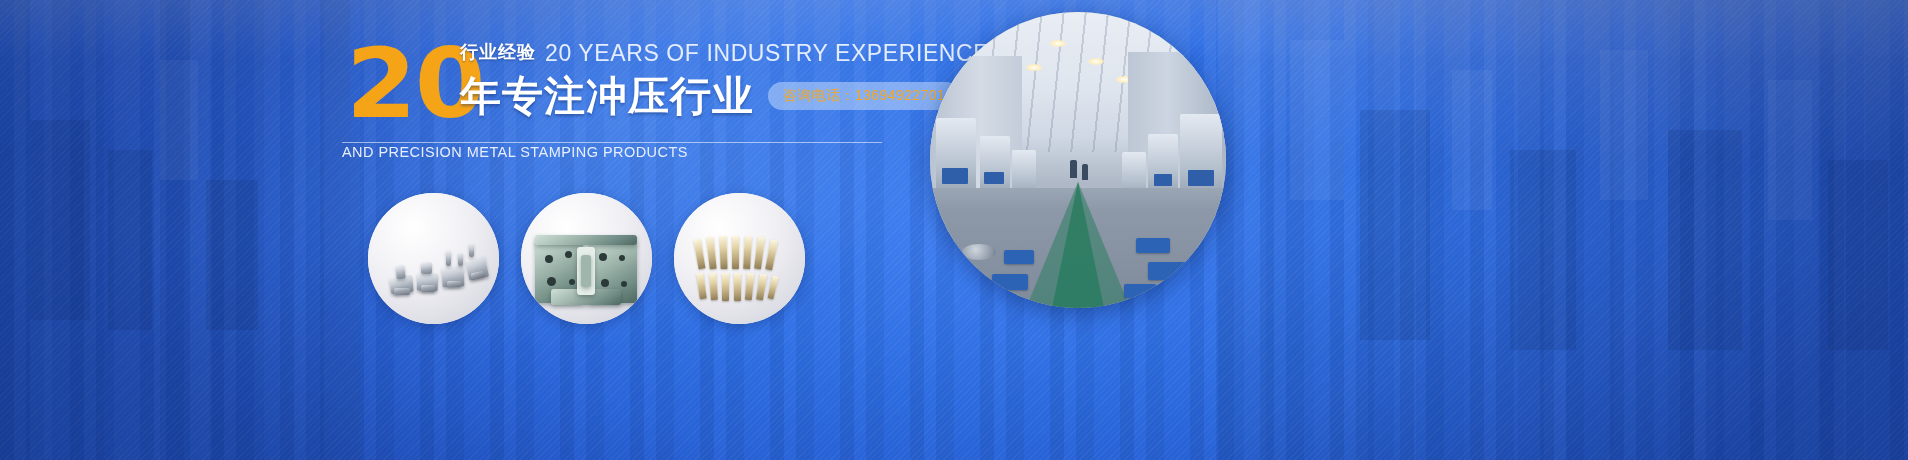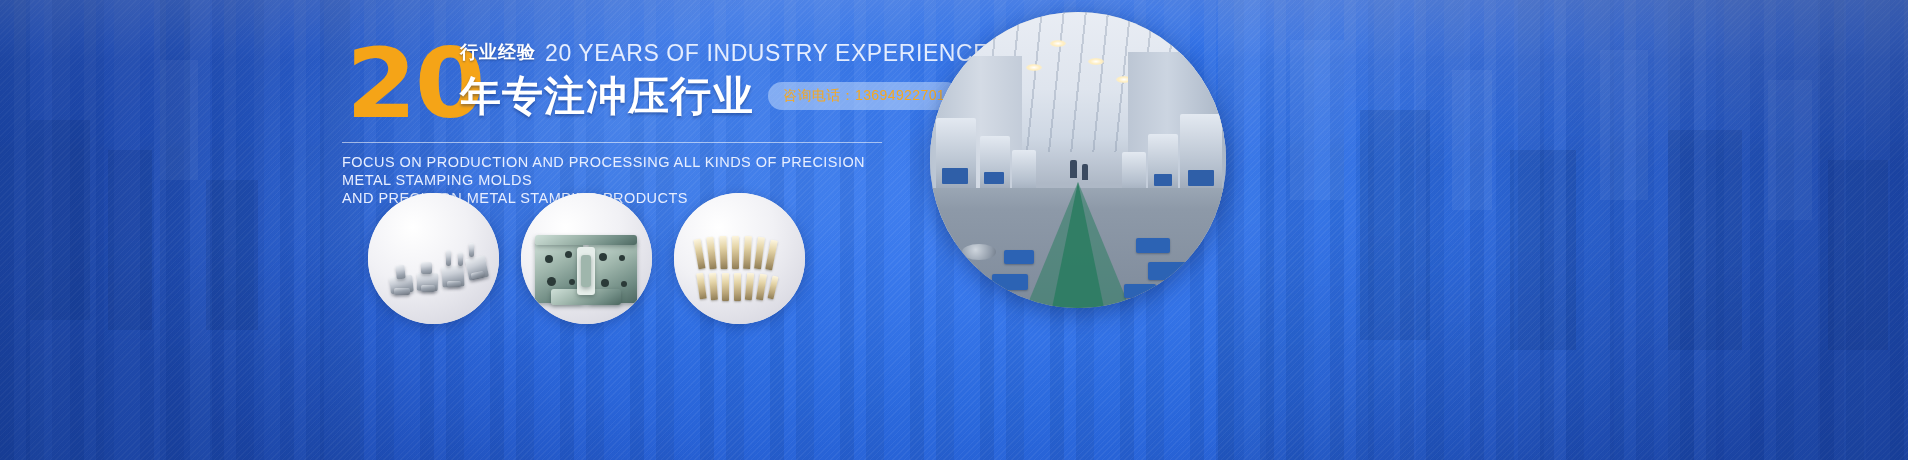--- a/index.html
+++ b/index.html
@@ -238,21 +238,20 @@
         </div>
         <div class="line-b">
           <span class="cn-big">年专注冲压行业</span>
           <span class="phone-pill">咨询电话：13694922701</span>
         </div>
       </div>
     </div>
 
     <div class="divider"></div>
 
-    <div class="sub">FOCUS ON PRODUCTION AND PROCESSING ALL KINDS OF PRECISION METAL STAMPING MOLDS</div>
     <div class="sub" style="margin-top:0;">AND PRECISION METAL STAMPING PRODUCTS</div>
   </div>
 
   <div class="prods">
 
     <div class="pcirc">
       <span class="sheen"></span>
       <span class="items">
         <span class="conn" style="left:22px;top:83px;width:23px;height:17px;transform:rotate(-6deg);"></span>
         <span class="conn dk" style="left:26px;top:95px;width:16px;height:7px;"></span>

